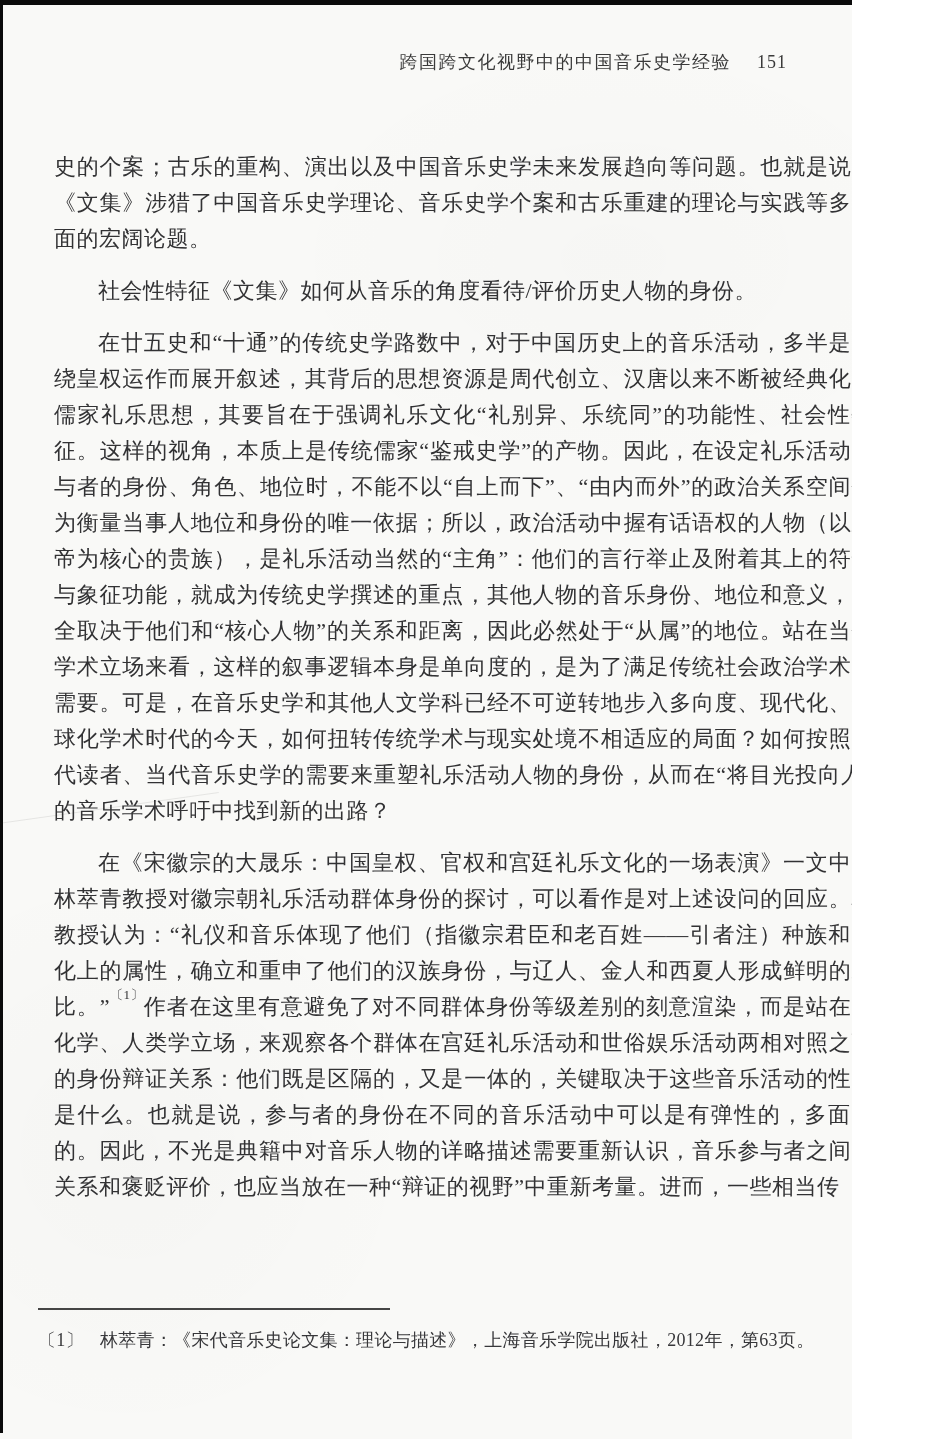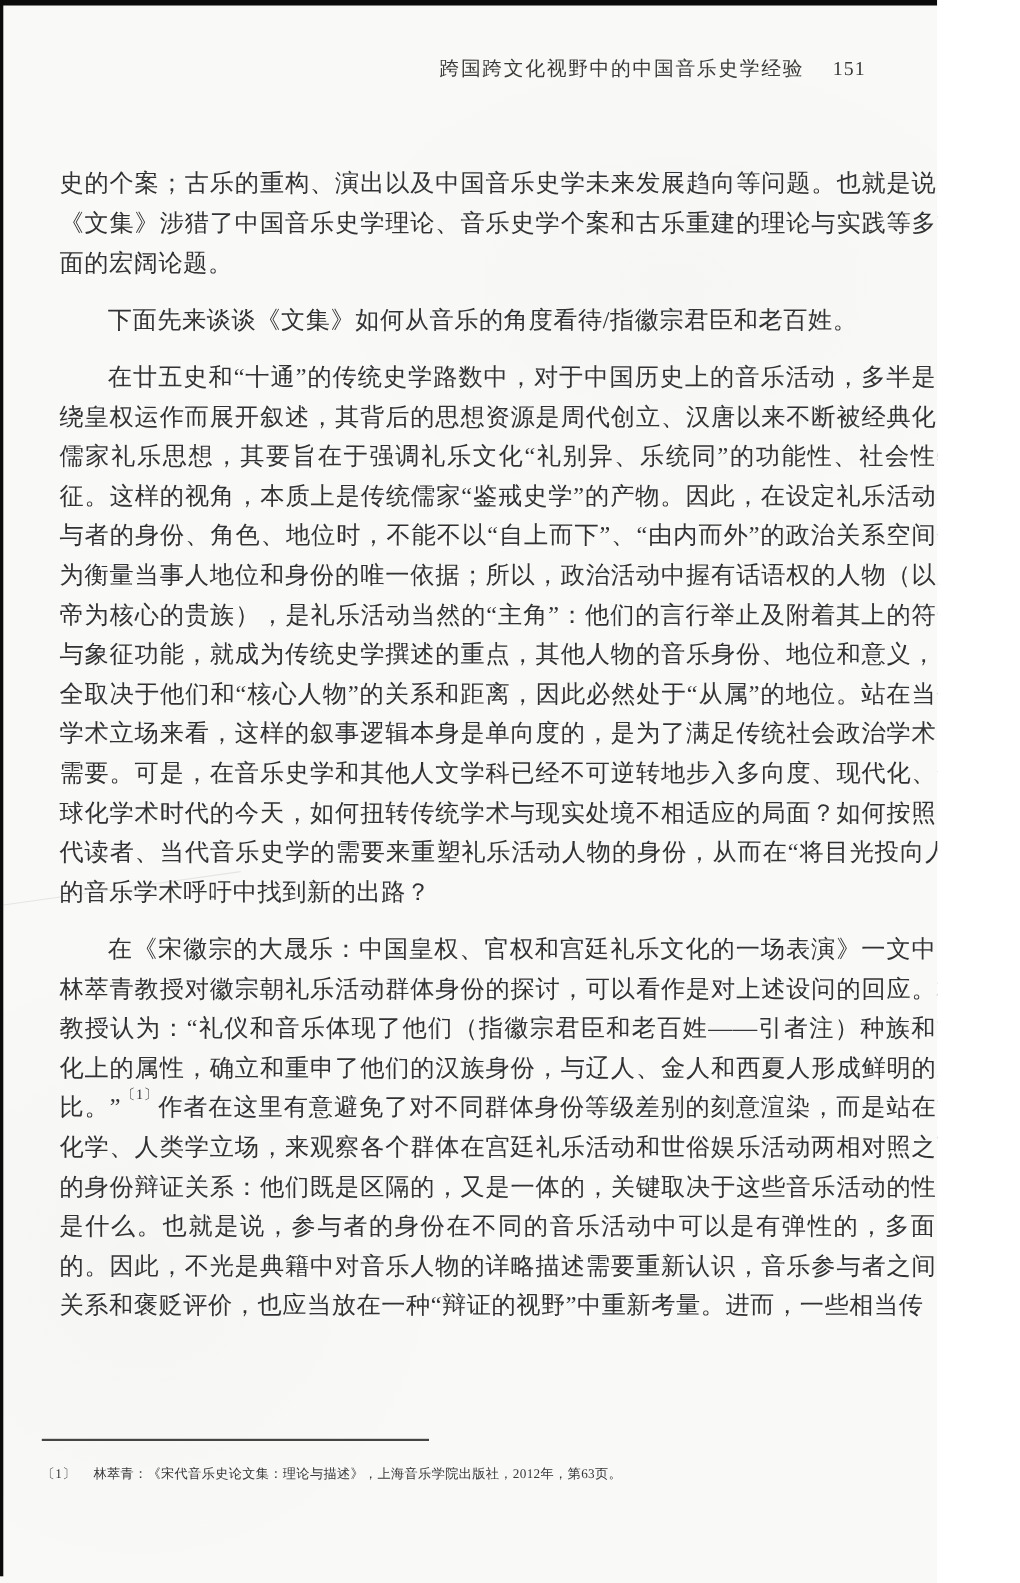--- a/index.html
+++ b/index.html
@@ -73,21 +73,21 @@
     position: absolute;
     left: 38px; top: 1308px;
     width: 852px;
   }
   .footnote-rule {
     width: 352px; height: 2px;
     background: #454545;
   }
   .footnote {
     margin: 18px 0 0 0;
-    font-size: 12px;
+    font-size: 18px;
     line-height: 25px;
     letter-spacing: 0.3px;
     color: #37373a;
   }
   .footnote .fn-marker { margin-right: 16px; }
 </style>
 </head>
 <body>
 
 <div class="page">
@@ -95,21 +95,21 @@
   <div class="edge-top"></div>
   <div class="edge-left"></div>
   <div class="crease"></div>
 
   <header class="running-head">
     <span class="rh-title">跨国跨文化视野中的中国音乐史学经验</span><span class="rh-page">151</span>
   </header>
 
   <main class="body-text" id="paragraphs-container">
       <p class=""><span>史的个案；古乐的重构、演出以及中国音乐史学未来发展趋向等问题。也就是说，《文集》涉猎了中国音乐史学理论、音乐史学个案和古乐重建的理论与实践等多方面的宏阔论题。</span></p>
-      <p class="indent"><span>下面先来谈谈《文集》如何从音乐的角度看待/指徽宗君臣和老百姓。</span></p>
+      <p class="indent"><span>社会性特征《文集》如何从音乐的角度看待/评价历史人物的身份。</span></p>
       <p class="indent"><span>在廿五史和“十通”的传统史学路数中，对于中国历史上的音乐活动，多半是围绕皇权运作而展开叙述，其背后的思想资源是周代创立、汉唐以来不断被经典化的儒家礼乐思想，其要旨在于强调礼乐文化“礼别异、乐统同”的功能性、社会性特征。这样的视角，本质上是传统儒家“鉴戒史学”的产物。因此，在设定礼乐活动参与者的身份、角色、地位时，不能不以“自上而下”、“由内而外”的政治关系空间作为衡量当事人地位和身份的唯一依据；所以，政治活动中握有话语权的人物（以皇帝为核心的贵族），是礼乐活动当然的“主角”：他们的言行举止及附着其上的符号与象征功能，就成为传统史学撰述的重点，其他人物的音乐身份、地位和意义，完全取决于他们和“核心人物”的关系和距离，因此必然处于“从属”的地位。站在当代学术立场来看，这样的叙事逻辑本身是单向度的，是为了满足传统社会政治学术的需要。可是，在音乐史学和其他人文学科已经不可逆转地步入多向度、现代化、全球化学术时代的今天，如何扭转传统学术与现实处境不相适应的局面？如何按照当代读者、当代音乐史学的需要来重塑礼乐活动人物的身份，从而在“将目光投向人”的音乐学术呼吁中找到新的出路？</span></p>
       <p class="indent"><span>在《宋徽宗的大晟乐：中国皇权、官权和宫廷礼乐文化的一场表演》一文中，林萃青教授对徽宗朝礼乐活动群体身份的探讨，可以看作是对上述设问的回应。林教授认为：“礼仪和音乐体现了他们（指徽宗君臣和老百姓——引者注）种族和文化上的属性，确立和重申了他们的汉族身份，与辽人、金人和西夏人形成鲜明的对比。”</span><sup class="fn-ref">〔1〕</sup><span>作者在这里有意避免了对不同群体身份等级差别的刻意渲染，而是站在文化学、人类学立场，来观察各个群体在宫廷礼乐活动和世俗娱乐活动两相对照之下的身份辩证关系：他们既是区隔的，又是一体的，关键取决于这些音乐活动的性质是什么。也就是说，参与者的身份在不同的音乐活动中可以是有弹性的，多面向的。因此，不光是典籍中对音乐人物的详略描述需要重新认识，音乐参与者之间的关系和褒贬评价，也应当放在一种“辩证的视野”中重新考量。进而，一些相当传</span></p>
     </main>
 
   <footer class="footnote-area">
     <div class="footnote-rule"></div>
     <p class="footnote">
       <span class="fn-marker">〔1〕</span><span>林萃青：《宋代音乐史论文集：理论与描述》，上海音乐学院出版社，2012年，第63页。</span>
     </p>
   </footer>

